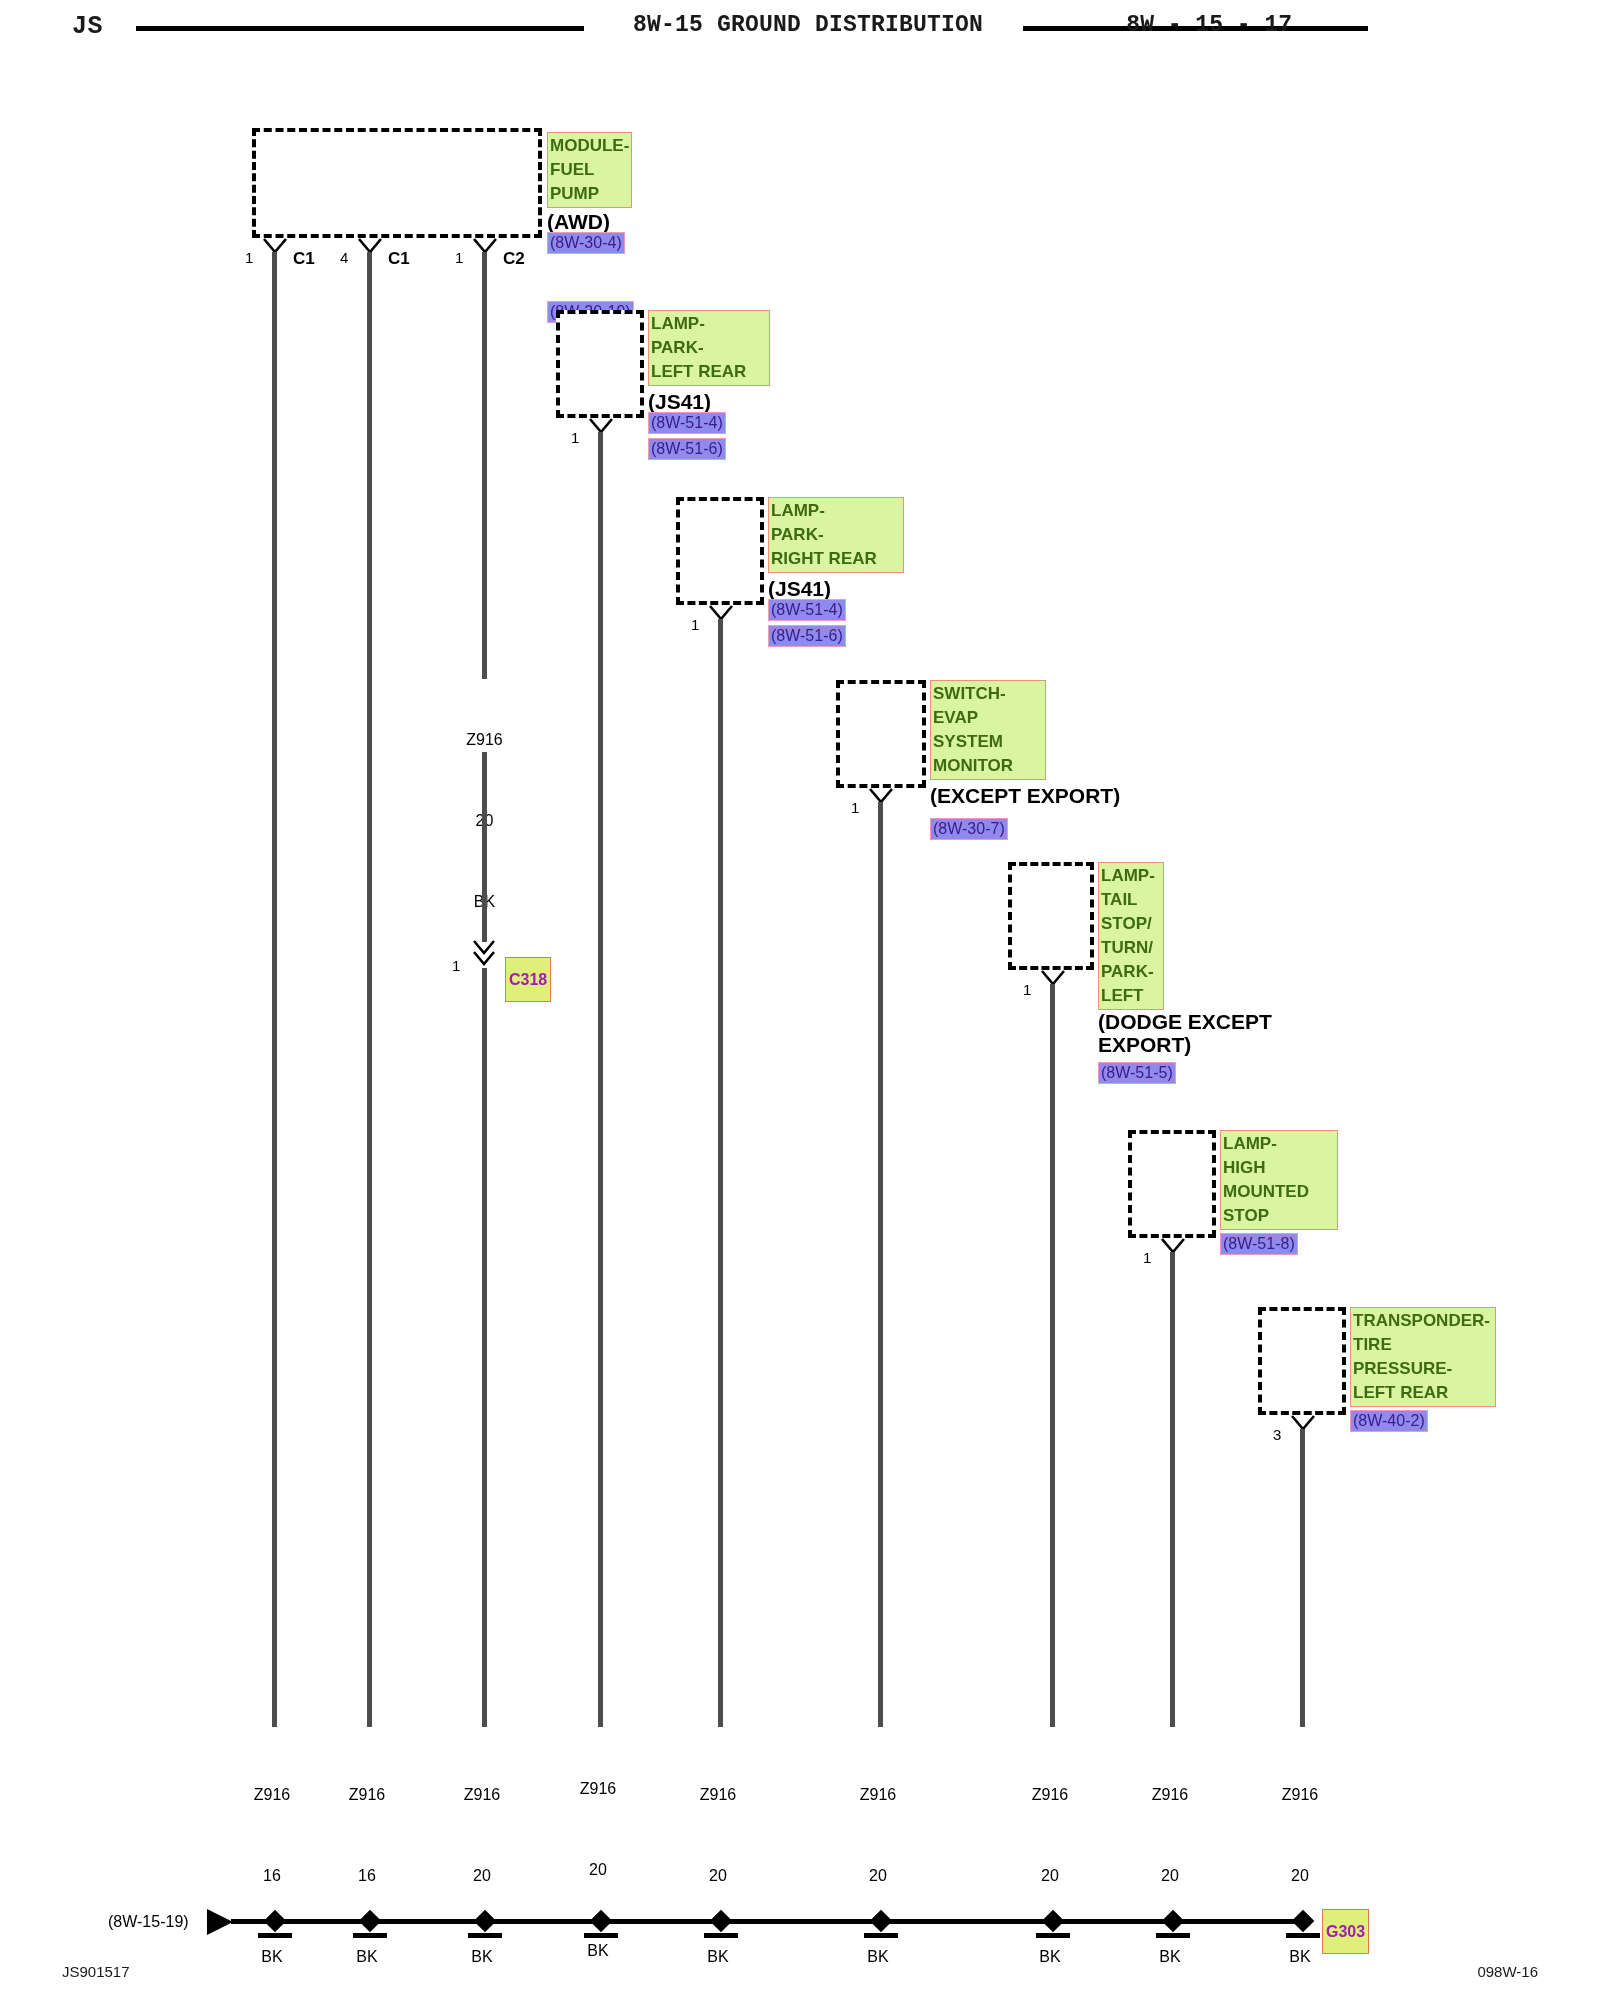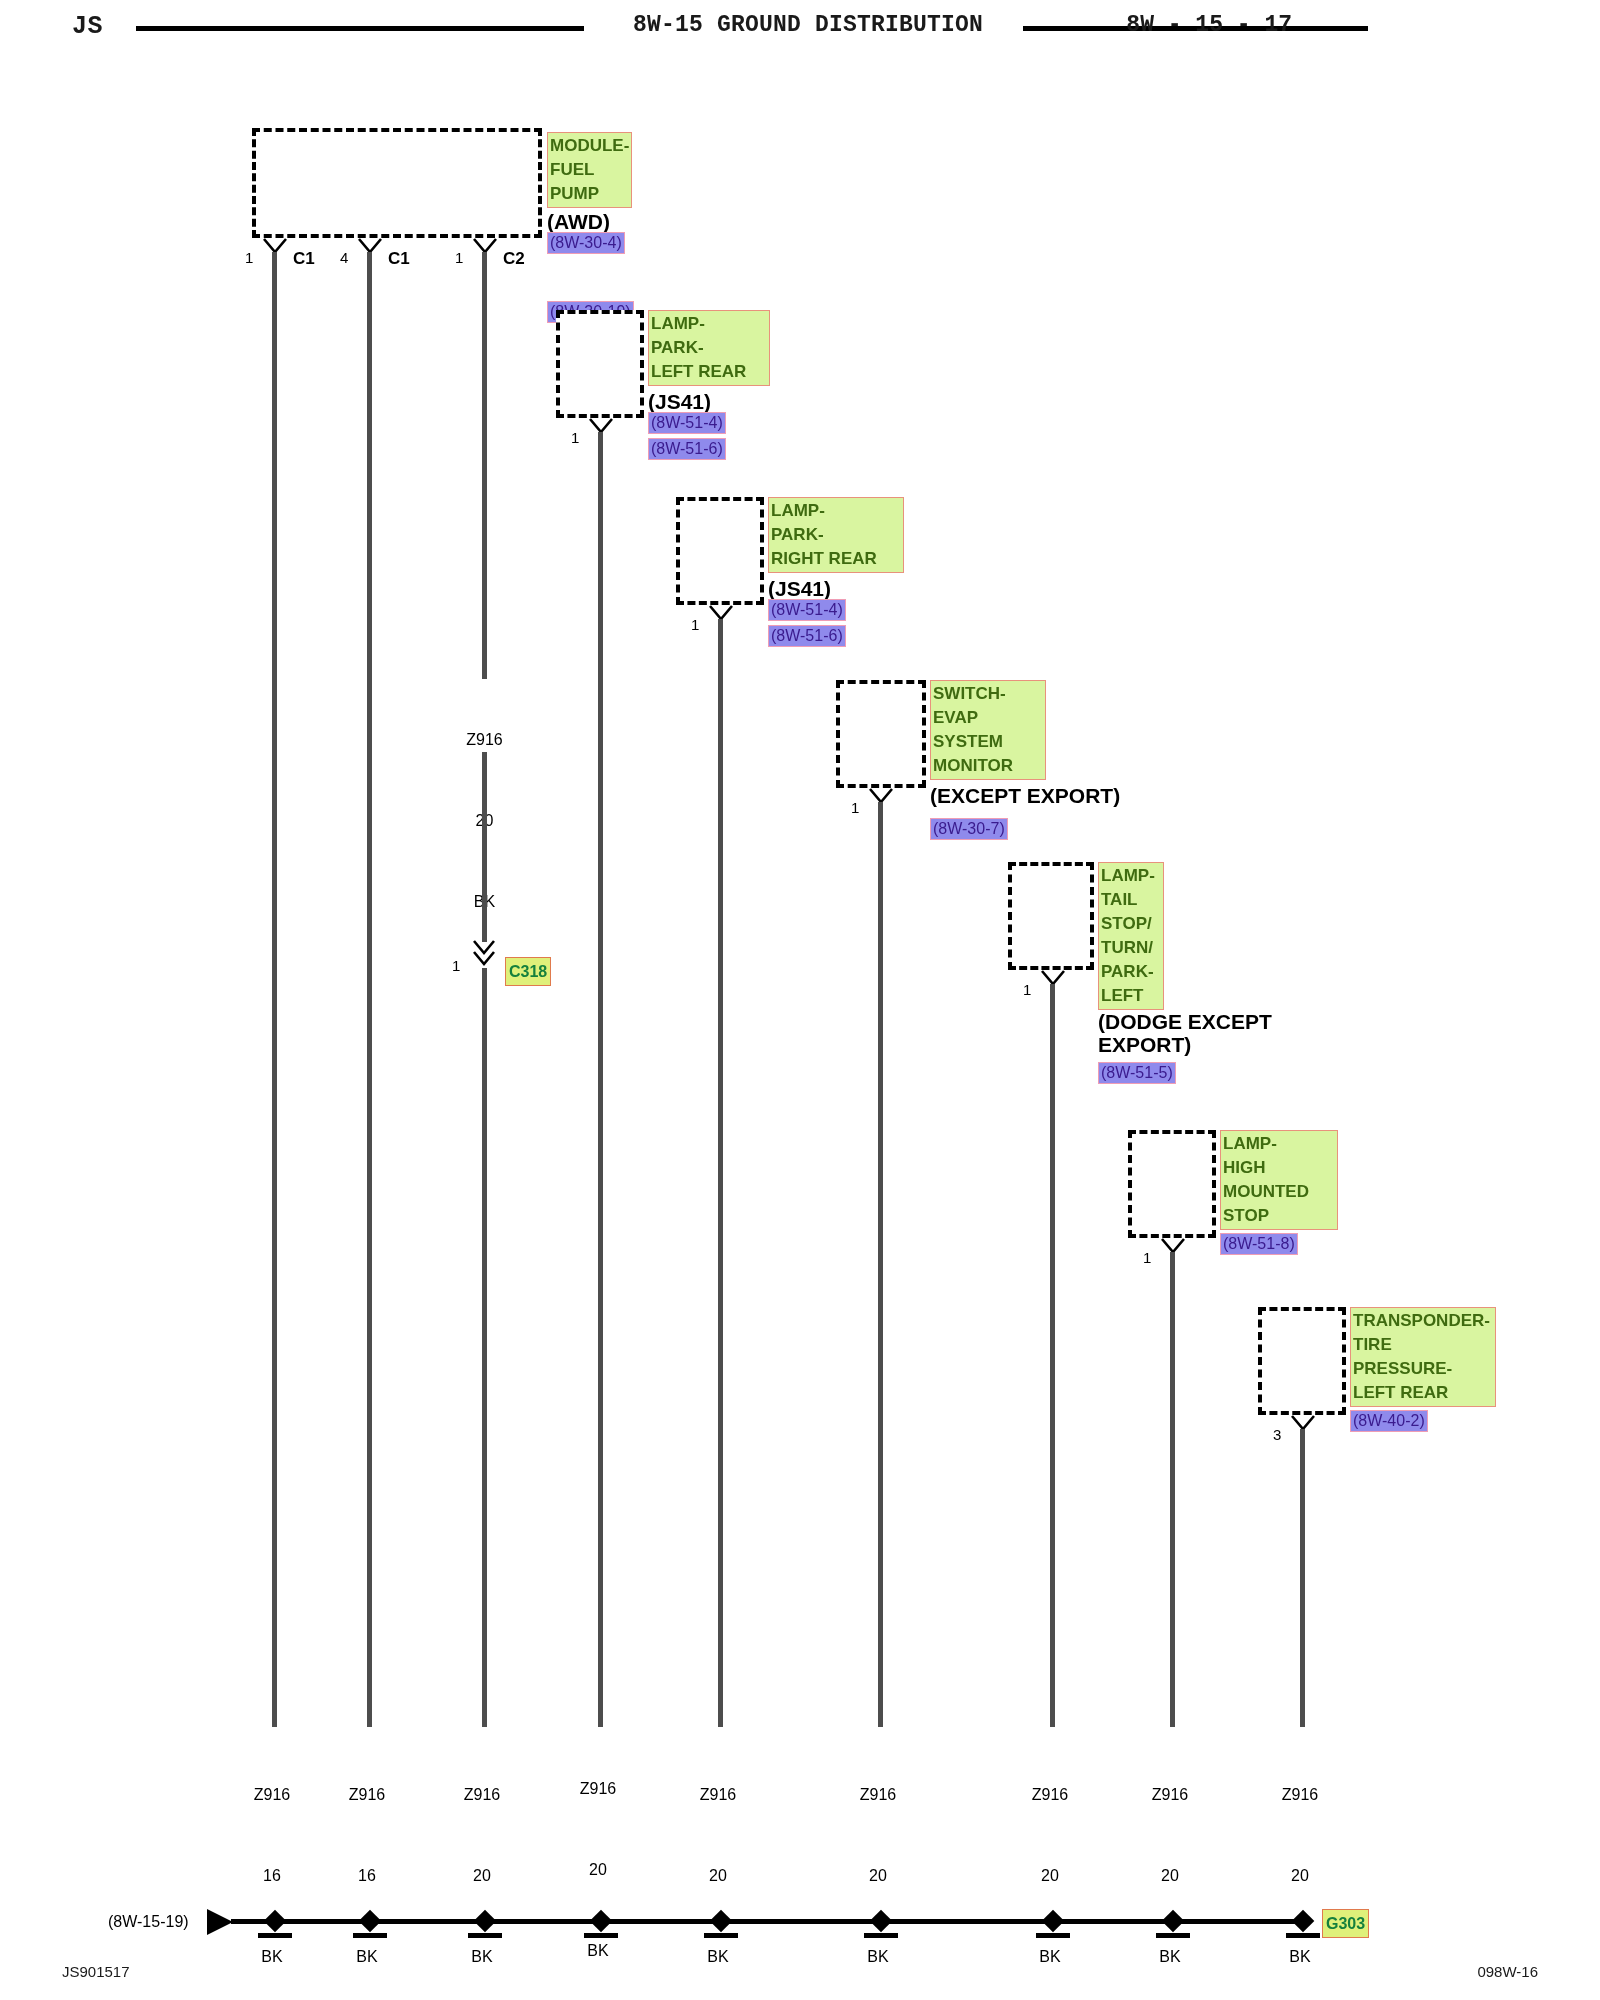--- a/index.html
+++ b/index.html
@@ -27,22 +27,22 @@
   
   .namelbl{position:absolute;background:#d9f5a0;border:1px solid #e8927c;
            color:#3f6b10;font-size:17px;font-weight:bold;line-height:24px;
            padding:1px 2px;box-sizing:border-box;white-space:pre;}
   .cond{position:absolute;font-size:21px;font-weight:bold;color:#000;
         line-height:23px;white-space:pre;}
   .ref{position:absolute;background:#8f8aec;border:1px solid #ef9db5;
        color:#3a1b8e;font-size:16px;line-height:20px;padding:0 2px;
        box-sizing:border-box;white-space:nowrap;}
   .conn-tag{position:absolute;background:#dff07a;border:1px solid #e07a4d;
-       color:#15803d;font-size:16px;font-weight:bold;line-height:19px;
-       padding:4px 3px;box-sizing:border-box;white-space:nowrap;}
+       color:#a21caf;font-size:16px;font-weight:bold;line-height:19px;
+       padding:12px 3px;box-sizing:border-box;white-space:nowrap;}
 
   
   .wire{position:absolute;width:5px;background:#4d4d4d;}
 
   
   .ysym{position:absolute;width:26px;height:18px;}
   .ysym svg{display:block;}
   .pin{position:absolute;font-size:15px;color:#000;}
   .cname{position:absolute;font-size:17px;font-weight:bold;color:#000;}
 

